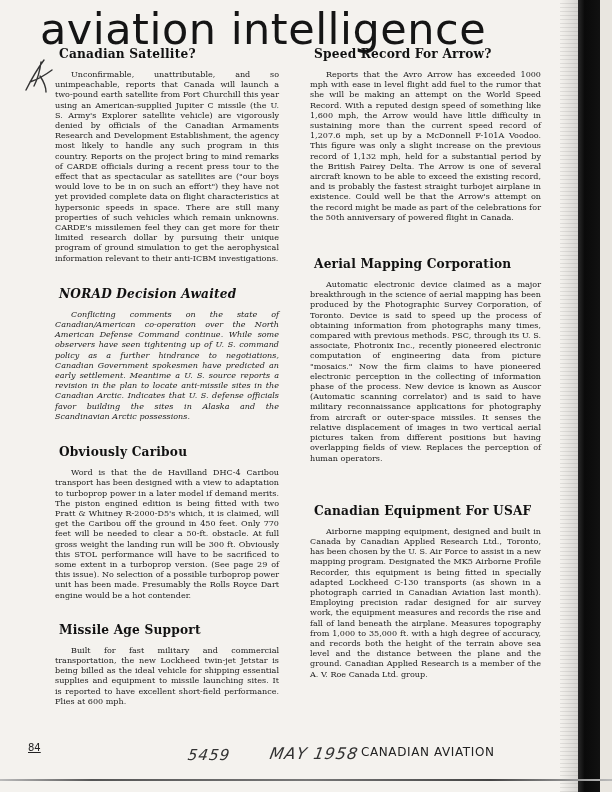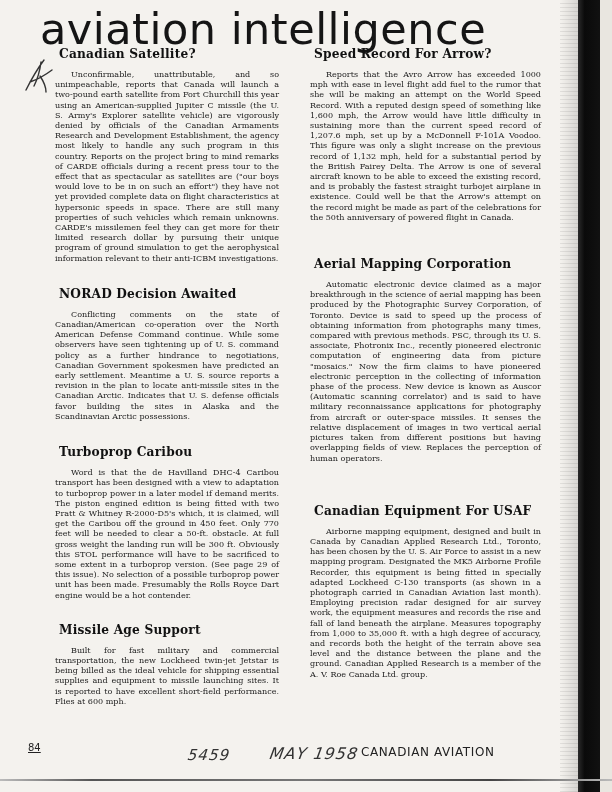--- a/index.html
+++ b/index.html
@@ -37,21 +37,21 @@
     .headline {
       font-family: "DejaVu Serif", serif; font-weight: bold;
       font-size: 12.2px; margin: 0 0 9px 12px; color: #111; letter-spacing: 0.2px;
     }
     .body-text {
       font-family: "DejaVu Serif", serif;
       font-size: 8.05px; line-height: 10.2px; text-align: justify;
       text-indent: 16px; margin: 8px; color: #222; hyphens: auto;
     }
     .col-left .a1 { }
-    .col-left .a2 { margin-top: 23px; }
+    .col-left .a2 { margin-top: 23px; font-style: italic; }
     .col-left .a3 { margin-top: 23px; }
     .col-left .a4 { margin-top: 22px; }
     .col-right .a2 { margin-top: 34px; }
     .col-right .a3 { margin-top: 40px; }
     .page-number {
       position: absolute; left: 28px; top: 742px;
       font-family: "DejaVu Sans", sans-serif; font-size: 10px; color: #222; text-decoration: underline;
     }
     .hand {
       position: absolute; font-family: "DejaVu Sans", sans-serif; font-style: italic;
@@ -84,21 +84,21 @@
 <div class="col col-left">
   <article class="article a1">
     <h2 class="headline">Canadian Satellite?</h2>
     <p class="body-text">Unconfirmable, unattributable, and so unimpeachable, reports that Canada will launch a two-pound earth satellite from Fort Churchill this year using an American-supplied Jupiter C missile (the U. S. Army's Explorer satellite vehicle) are vigorously denied by officials of the Canadian Armaments Research and Development Establishment, the agency most likely to handle any such program in this country. Reports on the project bring to mind remarks of CARDE officials during a recent press tour to the effect that as spectacular as satellites are ("our boys would love to be in on such an effort") they have not yet provided complete data on flight characteristics at hypersonic speeds in space. There are still many properties of such vehicles which remain unknowns. CARDE's missilemen feel they can get more for their limited research dollar by pursuing their unique program of ground simulation to get the aerophysical information relevant to their anti-ICBM investigations.</p>
   </article>
   <article class="article a2">
     <h2 class="headline">NORAD Decision Awaited</h2>
     <p class="body-text">Conflicting comments on the state of Canadian/American co-operation over the North American Defense Command continue. While some observers have seen tightening up of U. S. command policy as a further hindrance to negotiations, Canadian Government spokesmen have predicted an early settlement. Meantime a U. S. source reports a revision in the plan to locate anti-missile sites in the Canadian Arctic. Indicates that U. S. defense officials favor building the sites in Alaska and the Scandinavian Arctic possessions.</p>
   </article>
   <article class="article a3">
-    <h2 class="headline">Turboprop Caribou</h2>
+    <h2 class="headline">Obviously Caribou</h2>
     <p class="body-text">Word is that the de Havilland DHC-4 Caribou transport has been designed with a view to adaptation to turboprop power in a later model if demand merits. The piston engined edition is being fitted with two Pratt &amp; Whitney R-2000-D5's which, it is claimed, will get the Caribou off the ground in 450 feet. Only 770 feet will be needed to clear a 50-ft. obstacle. At full gross weight the landing run will be 300 ft. Obviously this STOL performance will have to be sacrificed to some extent in a turboprop version. (See page 29 of this issue). No selection of a possible turboprop power unit has been made. Presumably the Rolls Royce Dart engine would be a hot contender.</p>
   </article>
   <article class="article a4">
     <h2 class="headline">Missile Age Support</h2>
     <p class="body-text">Built for fast military and commercial transportation, the new Lockheed twin-jet Jetstar is being billed as the ideal vehicle for shipping essential supplies and equipment to missile launching sites. It is reported to have excellent short-field performance. Flies at 600 mph.</p>
   </article>
 </div>
 
 <div class="col col-right">
   <article class="article a1">

